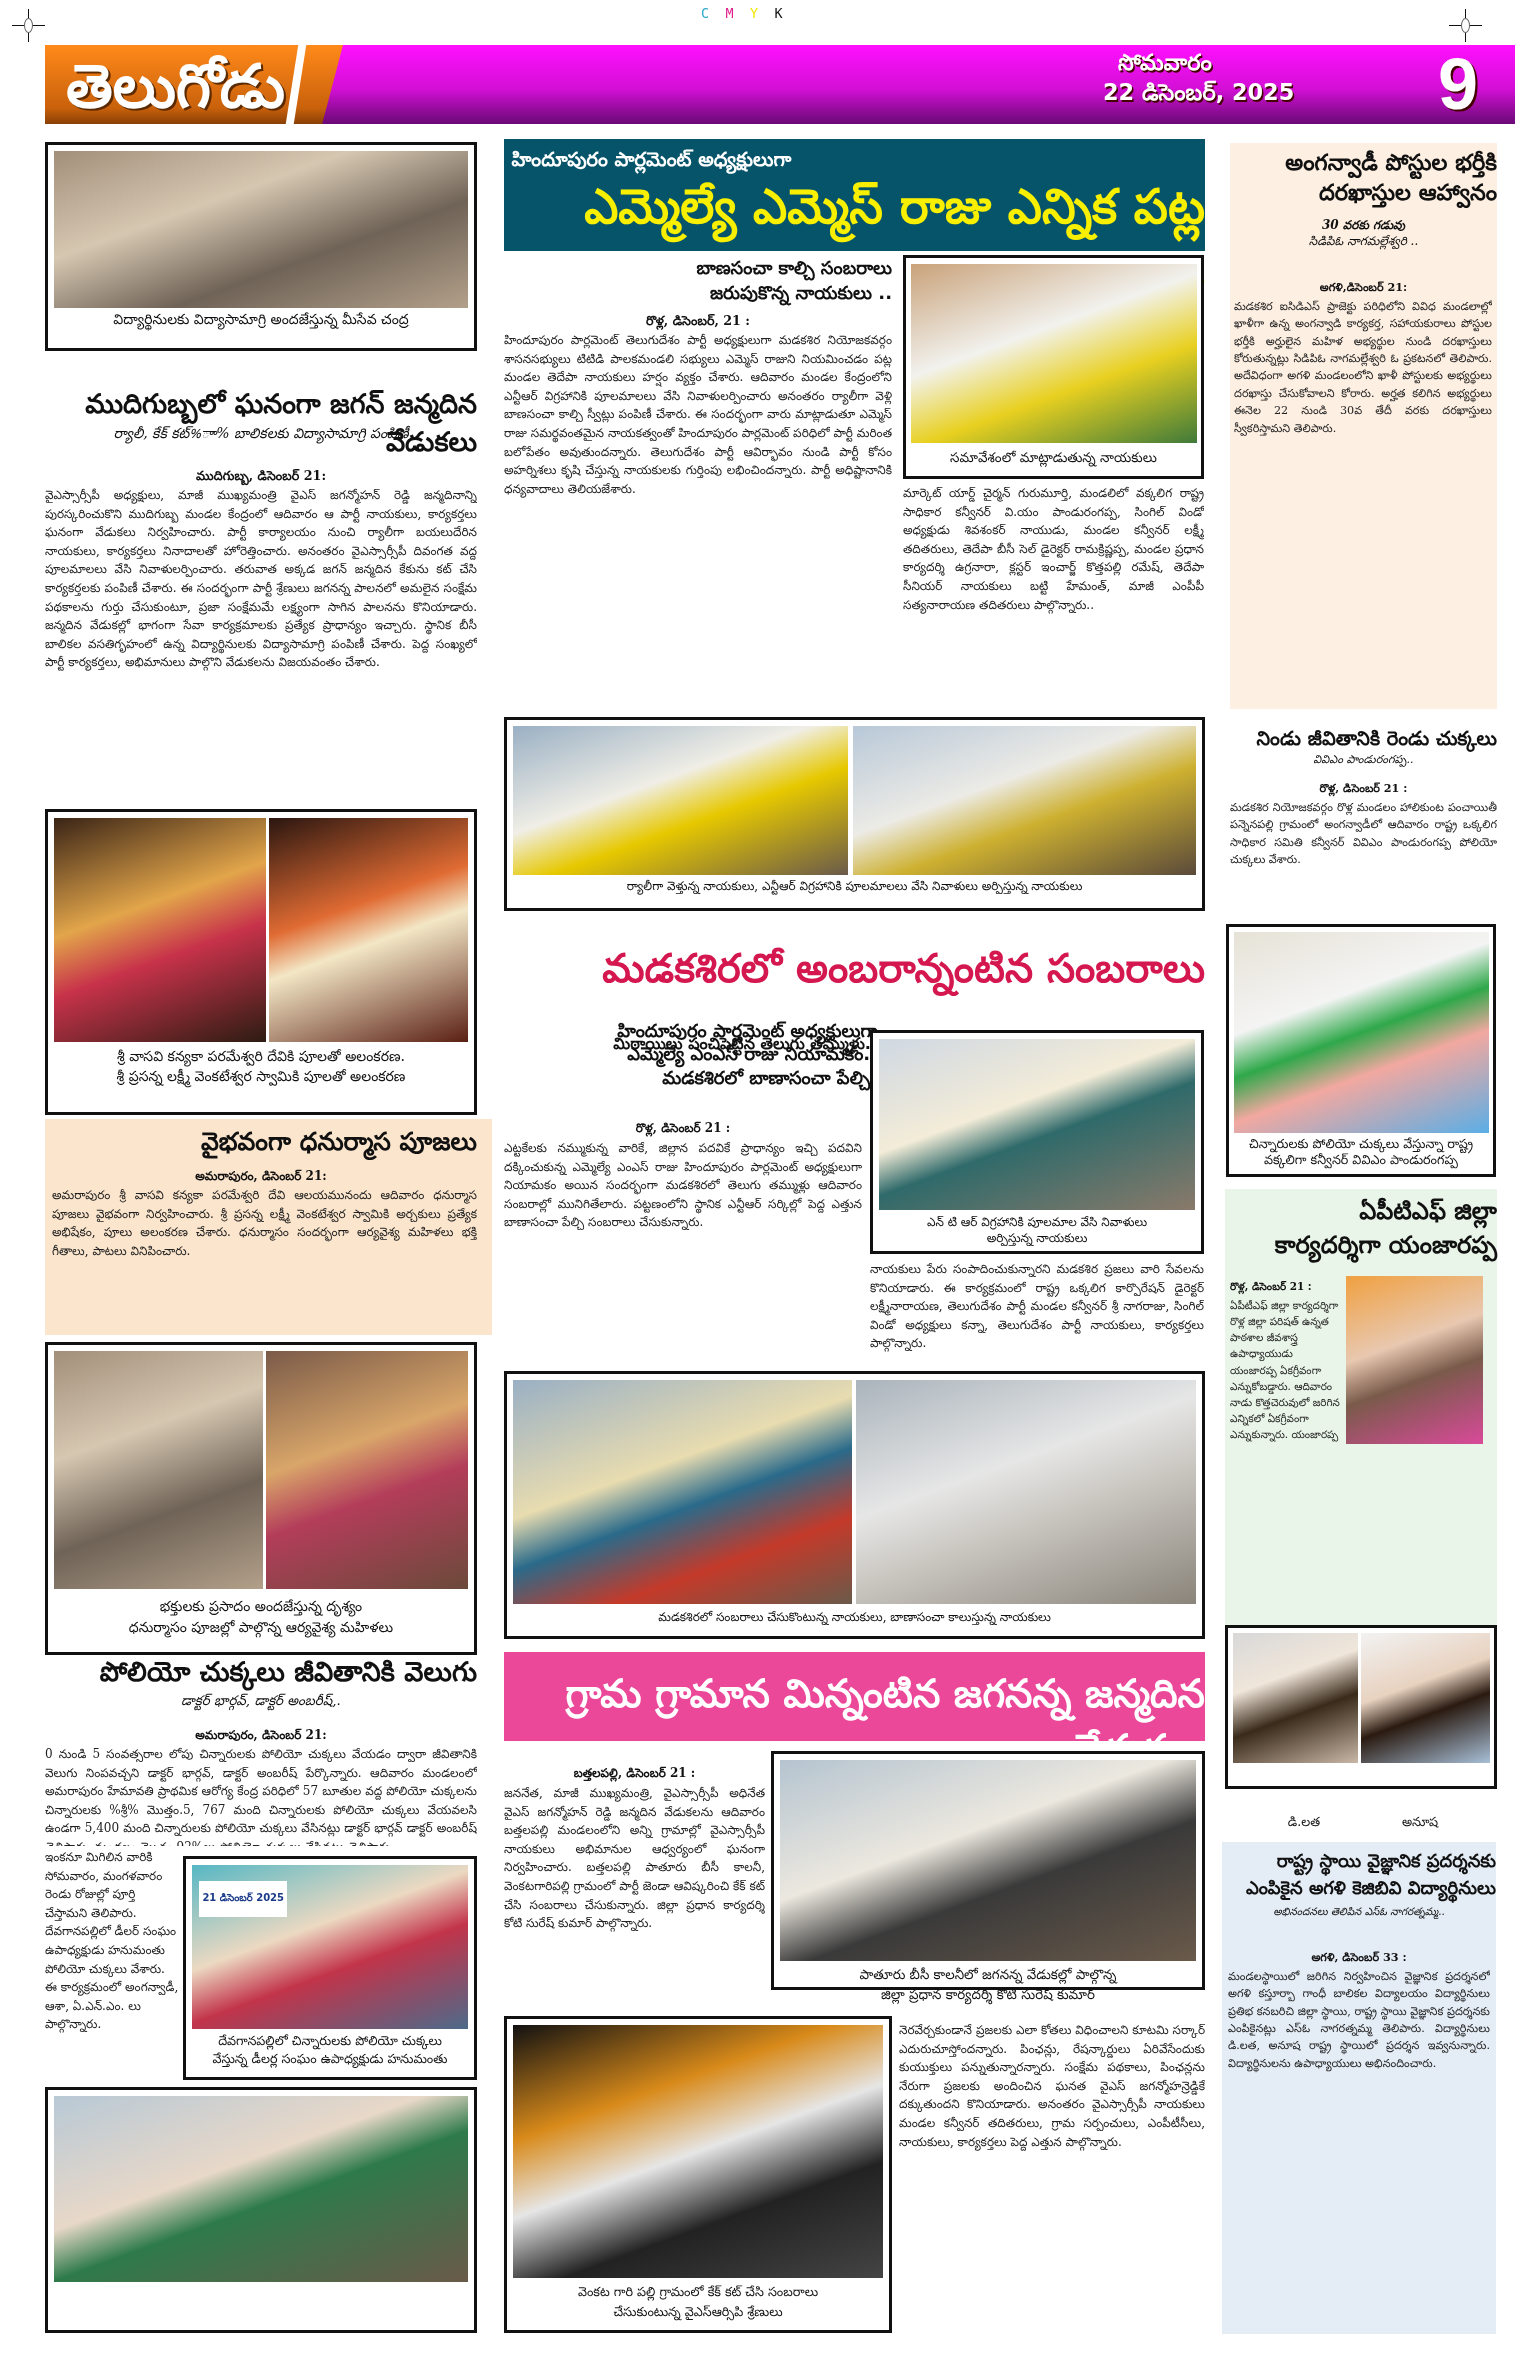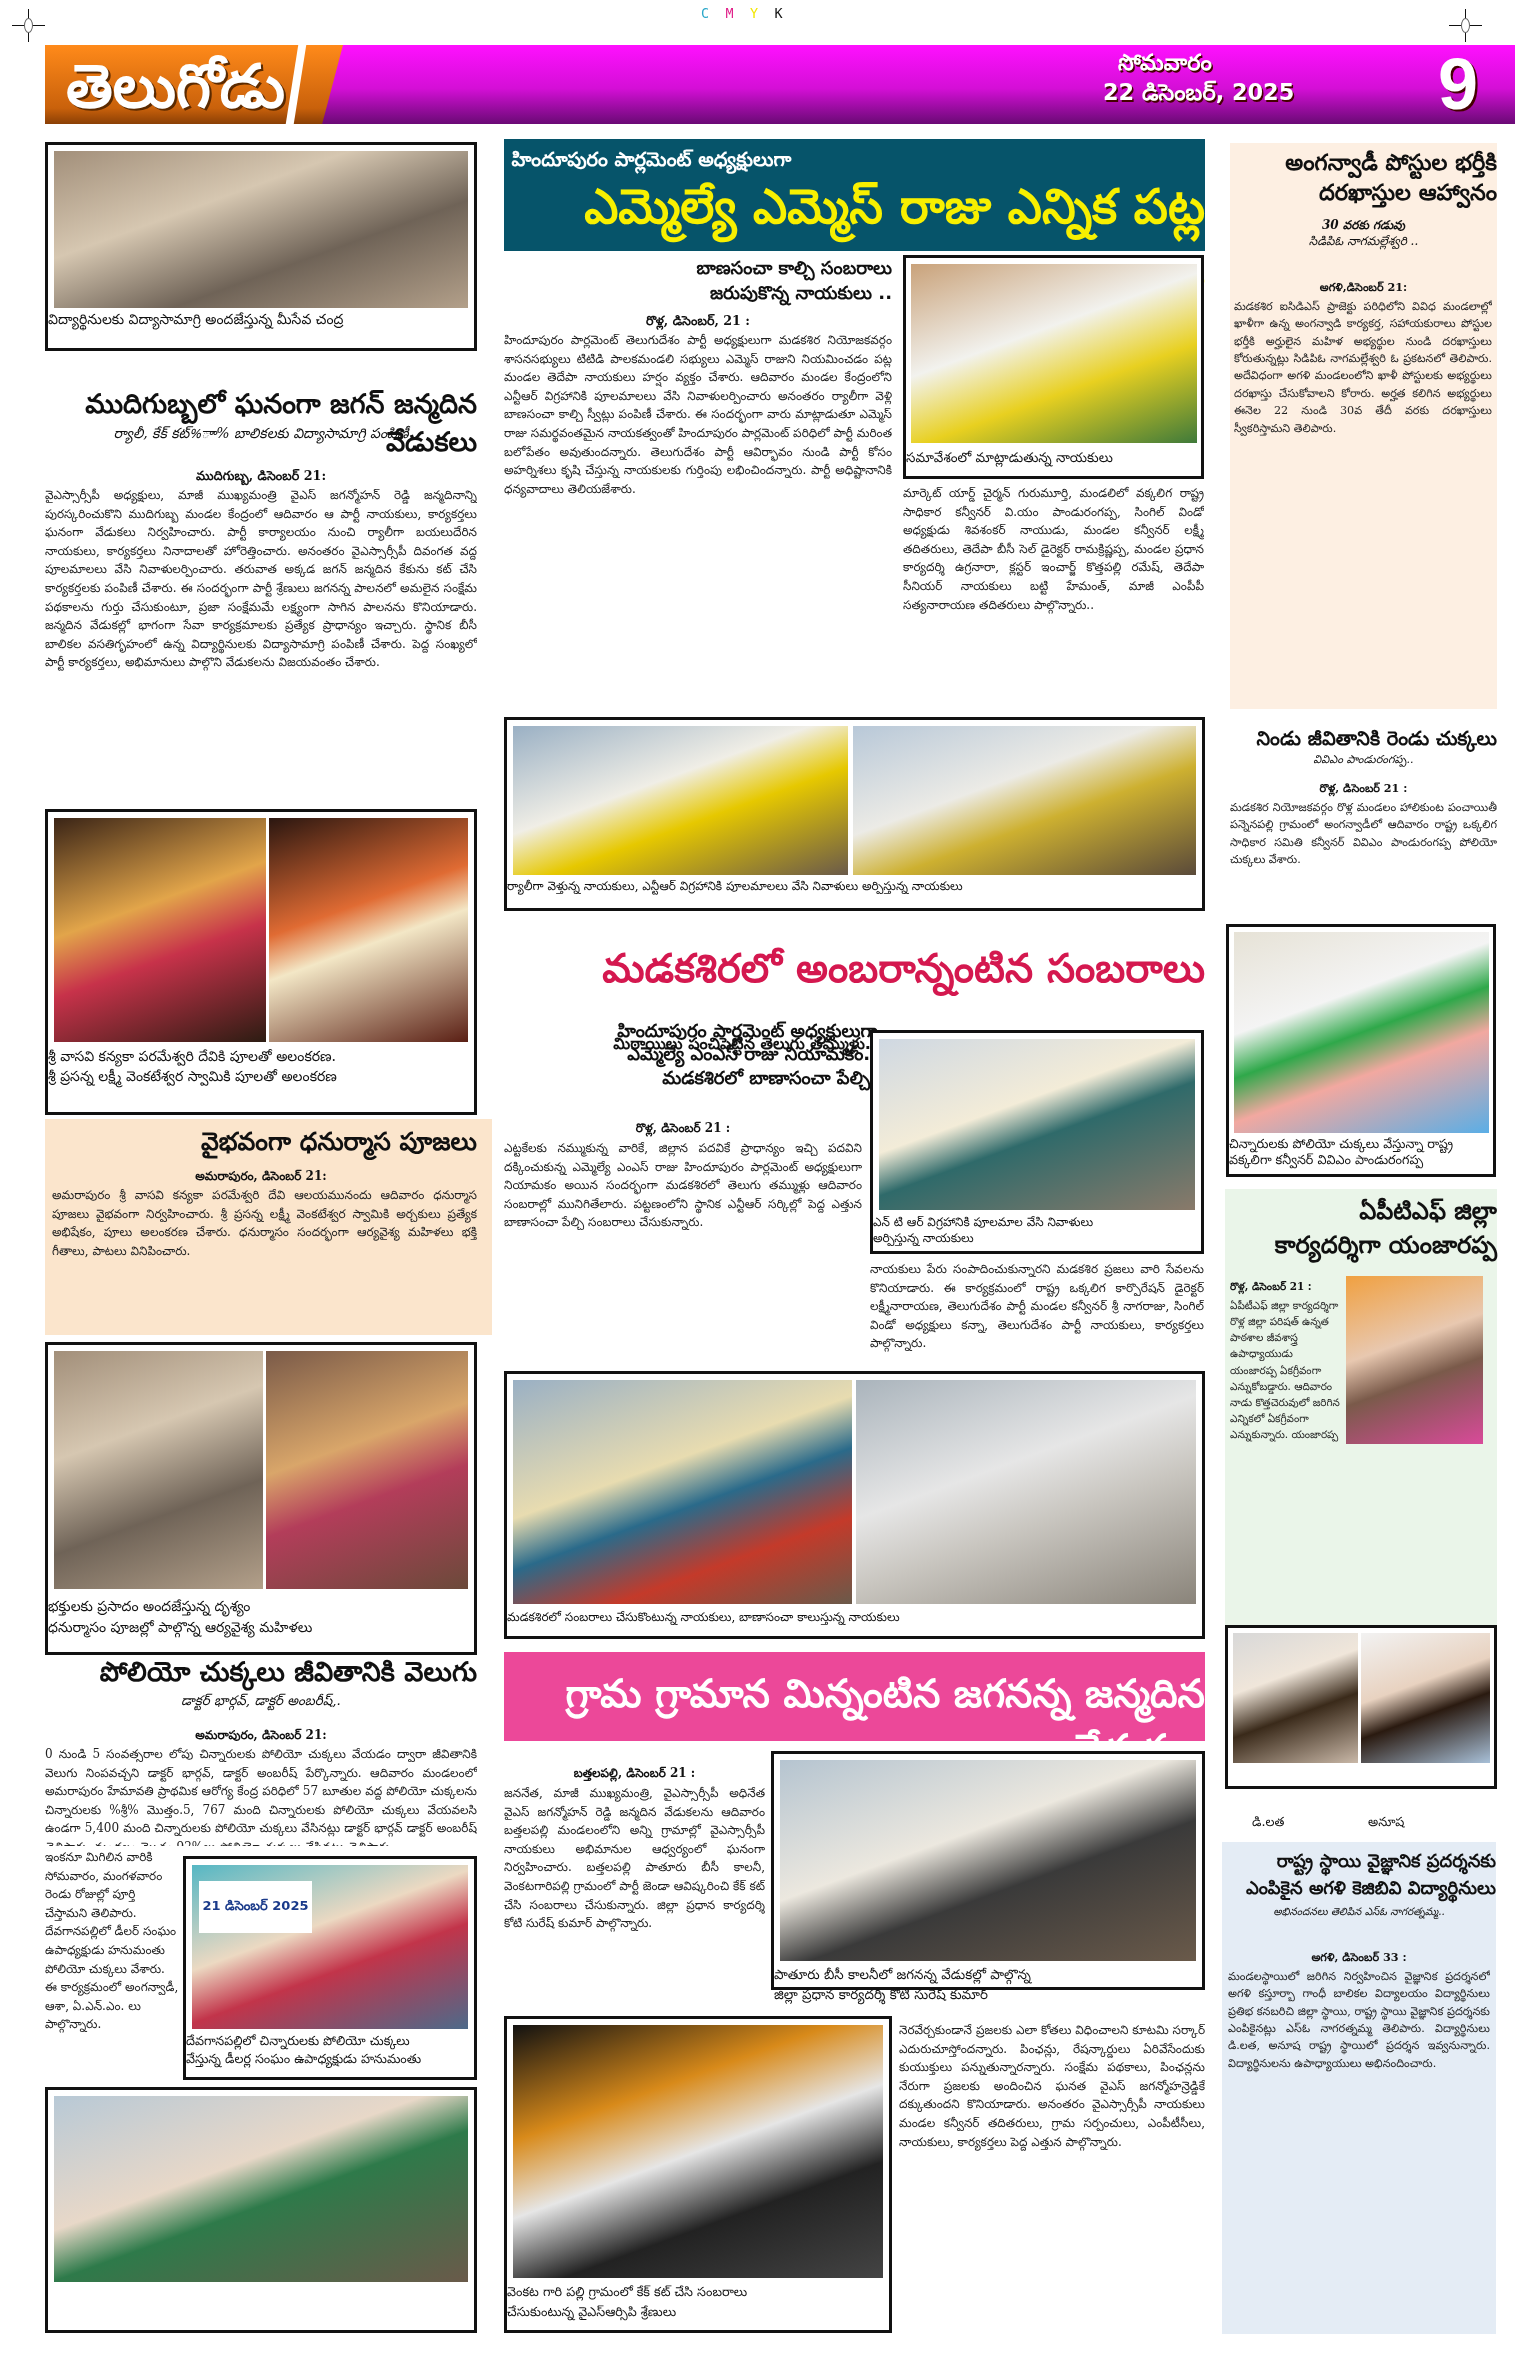--- a/index.html
+++ b/index.html
@@ -13,21 +13,21 @@
   .reg .c { position:absolute; left:12px; top:9px; width:9px; height:15px; border:1.5px solid #666; border-radius:50%; background:#fff; z-index:1; }
   .masthead { top: 45px; left: 45px; width: 1470px; height: 79px; background: linear-gradient(#ff10ff 0%, #d40fd6 55%, #6a0a75 100%); }
   .mast-logo { top: 45px; left: 45px; width: 298px; height: 79px; background: linear-gradient(#ff8a1a, #c9610b 80%, #8a3f05); clip-path: polygon(0 0, 100% 0, 93% 100%, 0 100%); }
   .mast-logo-edge { top: 45px; left: 292px; width: 7.5px; height: 79px; background:#fff; transform: skewX(-9deg); }
   .logo-text { top: 51px; left: 66px; font-size: 60px; font-weight: bold; color:#fff; text-shadow: 2.2px 2.2px 0 #5b2a00; }
   .day { top: 49px; left: 1118px; font-size: 22.4px; color:#fff; font-weight:bold; text-shadow:1.5px 1.5px 0 #400; }
   .date { top: 79px; left: 1103px; font-size: 22.4px; color:#fff; font-weight:bold; text-shadow:1.5px 1.5px 0 #400; }
   .pageno { top: 43px; left: 1438px; font-size: 72px; color:#fff; font-weight:bold; text-shadow:2.2px 2.2px 0 #400; font-family:"Liberation Sans", sans-serif;}
   .ph-inner { position:absolute; background: linear-gradient(160deg,#a28f7a,#d6c7b1 35%,#6f6357 65%,#b3a08a); }
   .box { border: 3px solid #111; background:#fff; }
-  .caption { font-size: 14px; line-height: 1.3; font-family:"DejaVu Serif", serif; }
+  .caption { font-size: 14px; text-align:center; line-height: 1.3; font-family:"DejaVu Serif", serif; }
   .h1 { font-weight: bold; text-align:right; font-family:"DejaVu Sans", sans-serif; }
   .sub { text-align:center; font-style: italic; font-family:"DejaVu Serif", serif; }
   .dateline { text-align:center; font-weight:bold; font-family:"DejaVu Serif", serif; }
   .body { font-size: 12px; line-height: 1.55; text-align: justify; font-family:"DejaVu Serif", serif; color:#222; }
   .banner-teal { background:#06546a; }
   .banner-blue { background:#ec4899; }
   .panel-peach { background:#fdefe2; }
   .panel-green { background:#eaf5e9; }
   .panel-blue { background:#e4ecf5; }
   .panel-tan { background:#fbe5cc; }
@@ -81,21 +81,21 @@
   <div class="abs caption" style="top:273px;left:0;right:0;">ధనుర్మాసం పూజల్లో పాల్గొన్న ఆర్యవైశ్య మహిళలు</div>
 </div>
 
 <div class="abs h1" style="top:1656px;left:45px;width:432px;font-size:27px;">పోలియో చుక్కలు జీవితానికి వెలుగు</div>
 <div class="abs sub" style="top:1693px;left:45px;width:432px;font-size:13.4px;">డాక్టర్ భార్గవ్, డాక్టర్ అంబరీష్,.</div>
 <div class="abs dateline" style="top:1728px;left:45px;width:432px;font-size:12px;">అమరాపురం, డిసెంబర్ 21:</div>
 <div class="abs body" style="top:1745px;left:45px;width:432px;height:101px;overflow:hidden;">0 నుండి 5 సంవత్సరాల లోపు చిన్నారులకు పోలియో చుక్కలు వేయడం ద్వారా జీవితానికి వెలుగు నింపవచ్చని డాక్టర్ భార్గవ్, డాక్టర్ అంబరీష్ పేర్కొన్నారు. ఆదివారం మండలంలో అమరాపురం హేమావతి ప్రాథమిక ఆరోగ్య కేంద్ర పరిధిలో 57 బూతుల వద్ద పోలియో చుక్కలను చిన్నారులకు %శ్రీ% మొత్తం.5, 767 మంది చిన్నారులకు పోలియో చుక్కలు వేయవలసి ఉండగా 5,400 మంది చిన్నారులకు పోలియో చుక్కలు వేసినట్లు డాక్టర్ భార్గవ్ డాక్టర్ అంబరీష్ తెలిపారు. మండలం మొత్తం 92%లు పోలియో చుక్కలు వేసినట్లు తెలిపారు.</div>
 <div class="abs body" style="top:1848px;left:45px;width:134px;height:231px;overflow:hidden;text-align:left;">ఇంకనూ మిగిలిన వారికి సోమవారం, మంగళవారం రెండు రోజుల్లో పూర్తి చేస్తామని తెలిపారు. దేవగానపల్లిలో డీలర్ సంఘం ఉపాధ్యక్షుడు హనుమంతు పోలియో చుక్కలు వేశారు. ఈ కార్యక్రమంలో అంగన్వాడీ, ఆశా, ఏ.ఎన్.ఎం. లు పాల్గొన్నారు.</div>
 <div class="abs box" style="top:1856px;left:183px;width:294px;height:224px;">
   <div class="ph-inner" style="top:6px;left:6px;right:6px;height:164px;background:linear-gradient(160deg,#55b7c4,#ecd9c2 40%,#c2344a 60%,#4d6a8a);"></div>
-  <div class="abs" style="top:22.4px;left:13.4px;font-size:13px;font-weight:bold;color:#1a3a8a;background:#fff;padding:17px 3px;">21 డిసెంబర్ 2025</div>
+  <div class="abs" style="top:22.4px;left:13.4px;font-size:10px;font-weight:bold;color:#1a3a8a;background:#fff;padding:11px 3px;">21 డిసెంబర్ 2025</div>
   <div class="abs caption" style="top:174px;left:0;right:0;font-size:12.7px;">దేవగానపల్లిలో చిన్నారులకు పోలియో చుక్కలు</div>
   <div class="abs caption" style="top:192px;left:0;right:0;font-size:12.7px;">వేస్తున్న డీలర్ల సంఘం ఉపాధ్యక్షుడు హనుమంతు</div>
 </div>
 <div class="abs box" style="top:2087px;left:45px;width:432px;height:246px;">
   <div class="ph-inner" style="top:6px;left:6px;right:6px;height:186px;background:linear-gradient(160deg,#b8c9d6,#e8d8c8 40%,#2e7a4a 55%,#6a5a4a);"></div>
 </div>
 
 <div class="abs banner-teal" style="top:139px;left:504px;width:701px;height:112px;">
   <div class="abs" style="top:9px;left:7.5px;font-size:19.4px;color:#fff;font-weight:bold;">హిందూపురం పార్లమెంట్ అధ్యక్షులుగా</div>
   <div class="abs h1" style="top:39px;left:0;right:0;font-size:48px;color:#f8f000;">ఎమ్మెల్యే ఎమ్మెస్ రాజు ఎన్నిక పట్ల హర్షం</div>

